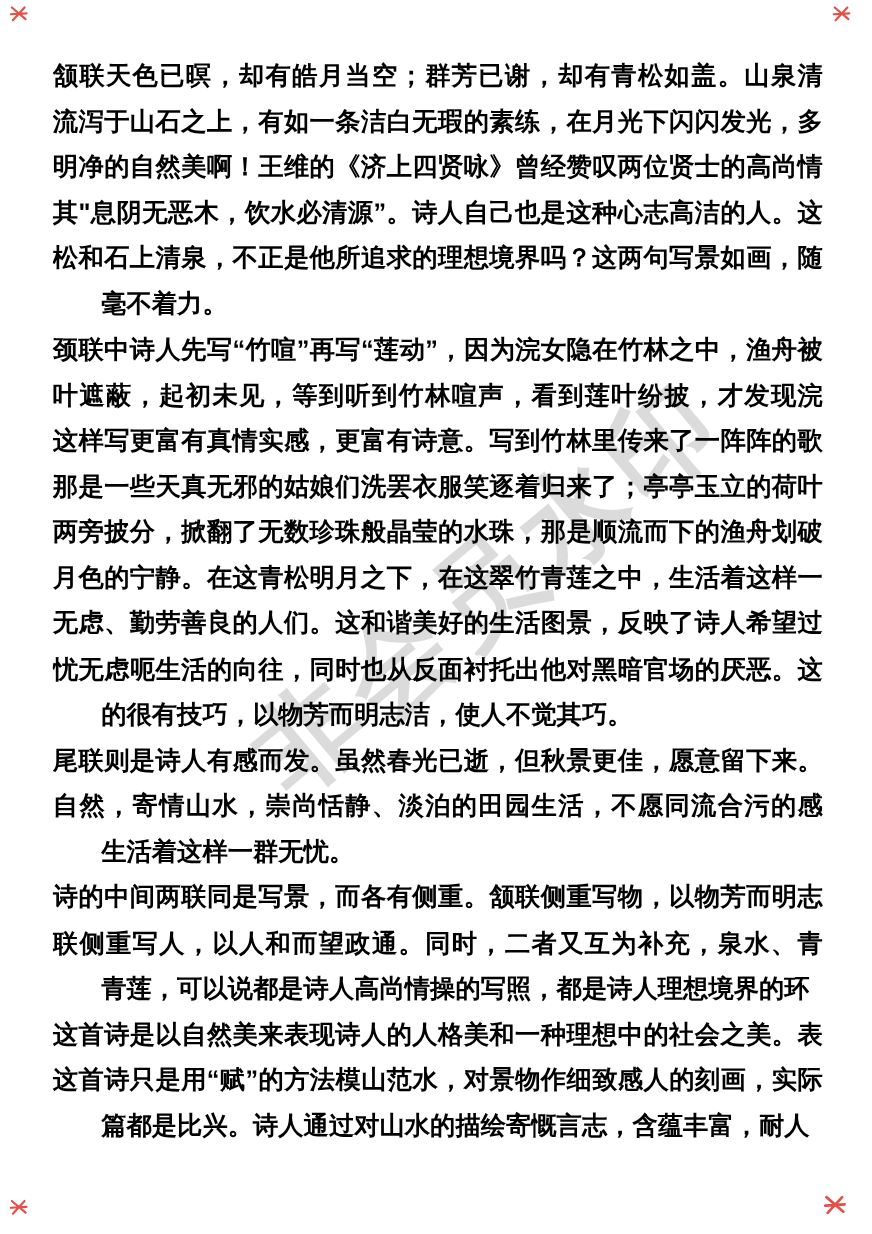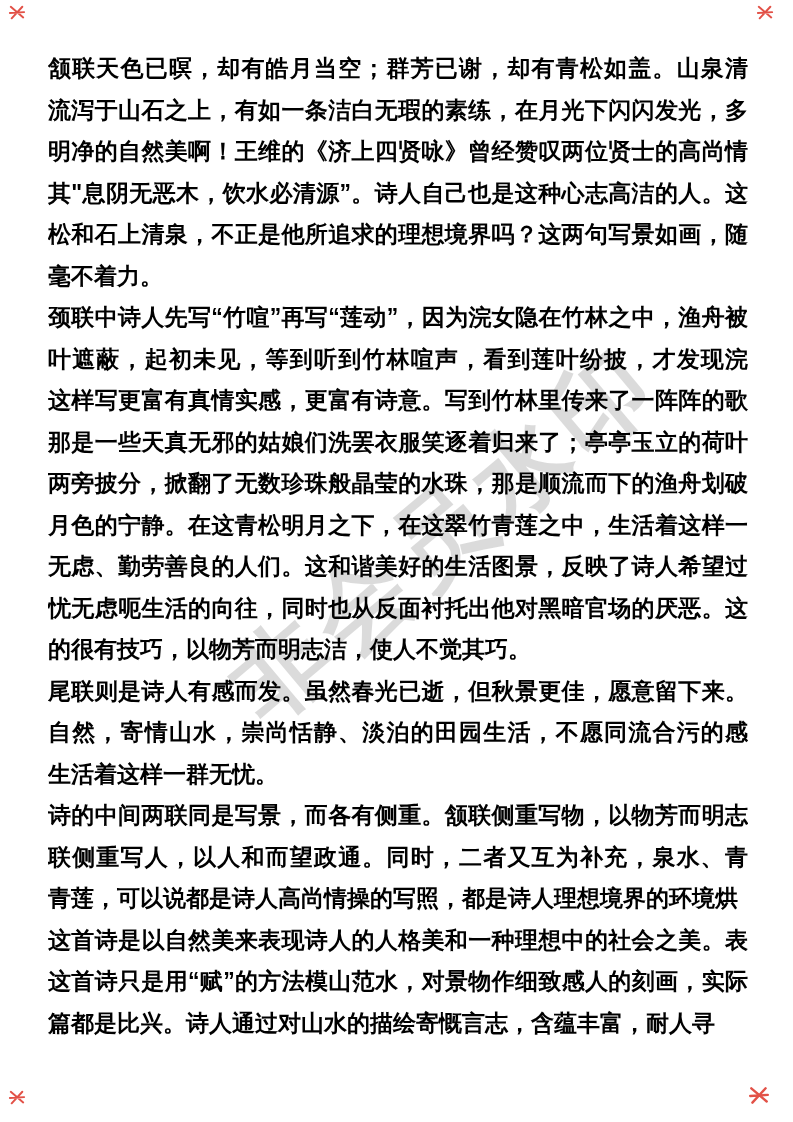--- a/index.html
+++ b/index.html
@@ -25,20 +25,21 @@
     font-size: 23px;
     font-weight: bold;
     color: #000000;
     text-align: justify;
     text-align-last: justify;
     overflow: hidden;
   }
   .line.last {
     text-align: left;
     text-align-last: left;
+    margin-left: 44px;
   }
   .watermark {
     position: absolute;
     left: 445px;
     top: 535px;
     transform: translate(-50%, -50%) rotate(-40deg);
     font-size: 96px;
     font-weight: bold;
     letter-spacing: 8px;
     white-space: nowrap;

